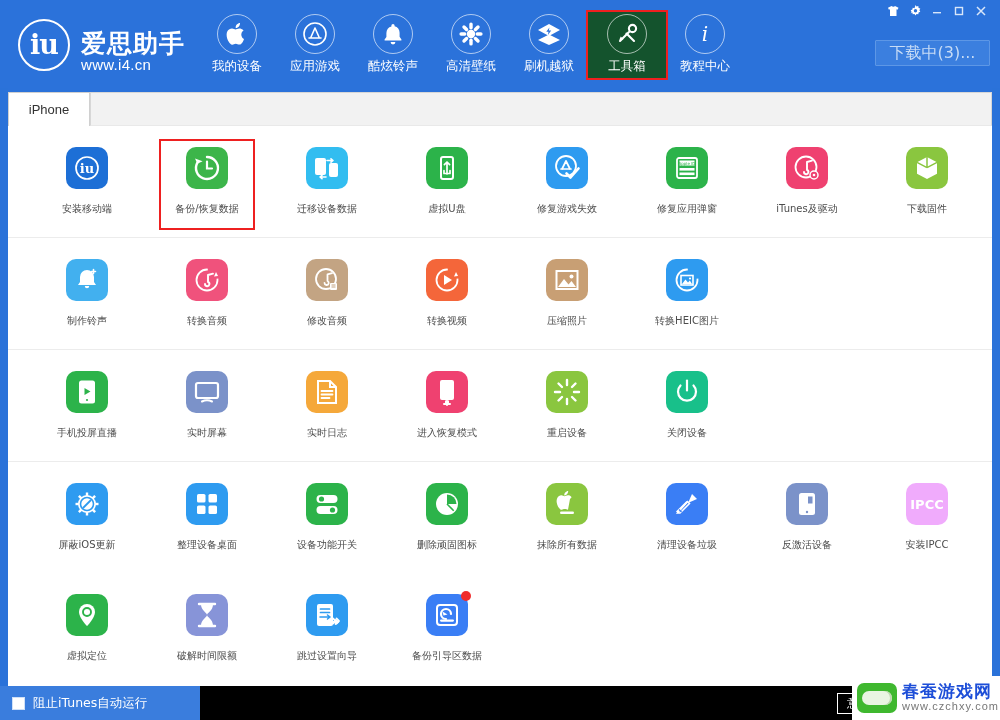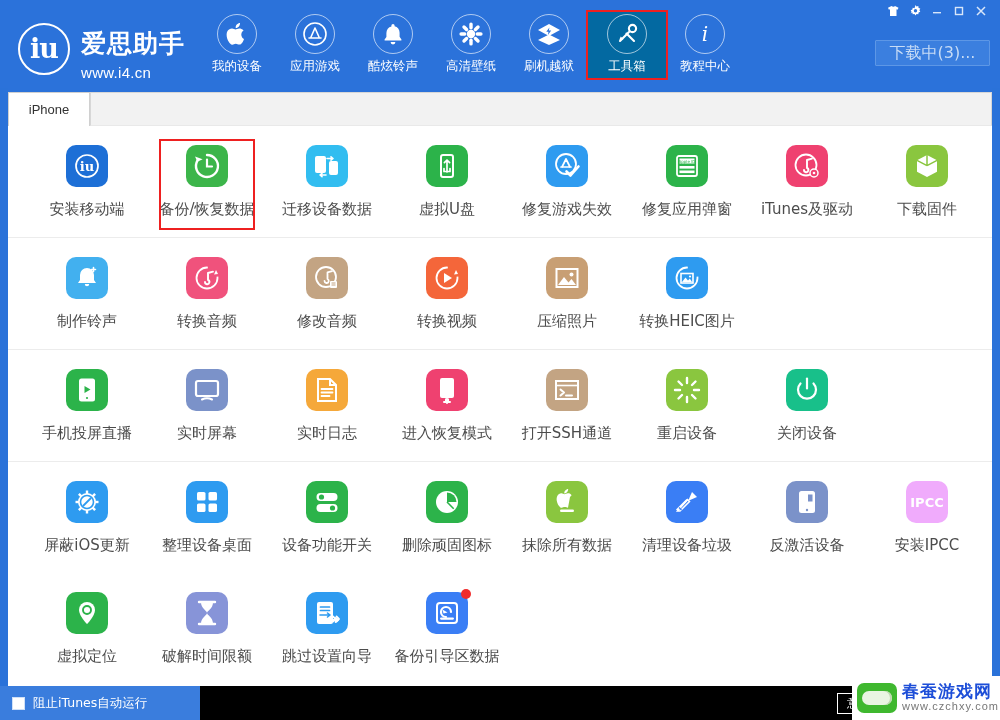--- a/index.html
+++ b/index.html
@@ -35,33 +35,33 @@
     font-size: 27px; font-weight: bold; letter-spacing: -1px;
     font-family: "DejaVu Serif", serif;
     line-height: 1;
   }
   .logo-text { color: #fff; line-height: 1.05; }
   .logo-cn {
     font-size: 25px; font-weight: bold; letter-spacing: 1px;
     font-family: "DejaVu Sans", sans-serif;
     margin-top: 15px;
   }
-  .logo-url { font-size: 15px; letter-spacing: 0.3px; margin-top: 8px; }
+  .logo-url { font-size: 15px; letter-spacing: 0.3px; margin-top: 0; }
 
   .navbar {
     position: absolute; left: 198px; top: 12px;
     display: flex;
   }
   .nav-item {
     width: 78px; height: 66px;
     display: flex; flex-direction: column; align-items: center;
     justify-content: flex-start; cursor: pointer;
     padding-top: 2px;
   }
-  .nav-item.active { background: #0369a1; }
+  .nav-item.active { background: #14532d; }
   .nav-item.highlighted {
     outline: 2.5px solid #ee2020;
     outline-offset: 0px;
   }
   .nav-icon {
     width: 40px; height: 40px; border-radius: 50%;
     border: 1.6px solid rgba(255,255,255,0.62);
     display: flex; align-items: center; justify-content: center;
     margin-bottom: 4px;
   }
@@ -150,21 +150,21 @@
   }
   .tile {
     width: 42px; height: 42px;
     border-radius: 10px;
     display: flex; align-items: center; justify-content: center;
     margin-bottom: 13px;
     position: relative;
   }
   .tile svg { display: block; }
   .cell-label {
-    font-size: 15px; color: #4c4c4c;
+    font-size: 10px; color: #4c4c4c;
     font-family: "DejaVu Sans", sans-serif;
     white-space: nowrap;
   }
   .badge-dot {
     position: absolute; right: -3px; top: -3px;
     width: 10px; height: 10px; border-radius: 50%;
     background: #f02c2c;
   }
 
   
@@ -581,30 +581,20 @@
         <div class="tile" style="background:#ef4170">
           <svg width="30" height="30" viewBox="0 0 30 30">
                 <rect x="8" y="3" width="14" height="20" rx="2" fill="#fff"></rect>
                 <path d="M15 24v4M12 27h6" stroke="#fff" stroke-width="2" stroke-linecap="round"></path>
                 <rect x="13" y="23.5" width="4" height="3" fill="#fff"></rect>
               </svg>
         </div>
         <span class="cell-label">进入恢复模式</span>
       </div>
 
-      <div class="cell">
-        <div class="tile" style="background:#c3a483">
-          <svg width="30" height="30" viewBox="0 0 30 30">
-                <rect x="4" y="6" width="22" height="18" fill="none" stroke="#fff" stroke-width="2"></rect>
-                <path d="M4 10.5h22" stroke="#fff" stroke-width="1.6"></path>
-                <path d="M8.5 14.5l3.5 3-3.5 3M14 20.5h6" stroke="#fff" stroke-width="2" fill="none" stroke-linecap="round" stroke-linejoin="round"></path>
-              </svg>
-        </div>
-        <span class="cell-label">打开SSH通道</span>
-      </div>
 
       <div class="cell">
         <div class="tile" style="background:#8ac63f">
           <svg width="30" height="30" viewBox="0 0 30 30">
                 <g stroke="#fff" stroke-width="2.4" stroke-linecap="round">
                   <path d="M15 3v5M15 22v5M3 15h5M22 15h5M6.5 6.5l3.5 3.5M20 20l3.5 3.5M23.5 6.5L20 10M10 20l-3.5 3.5"></path>
                 </g>
               </svg>
         </div>
         <span class="cell-label">重启设备</span>

